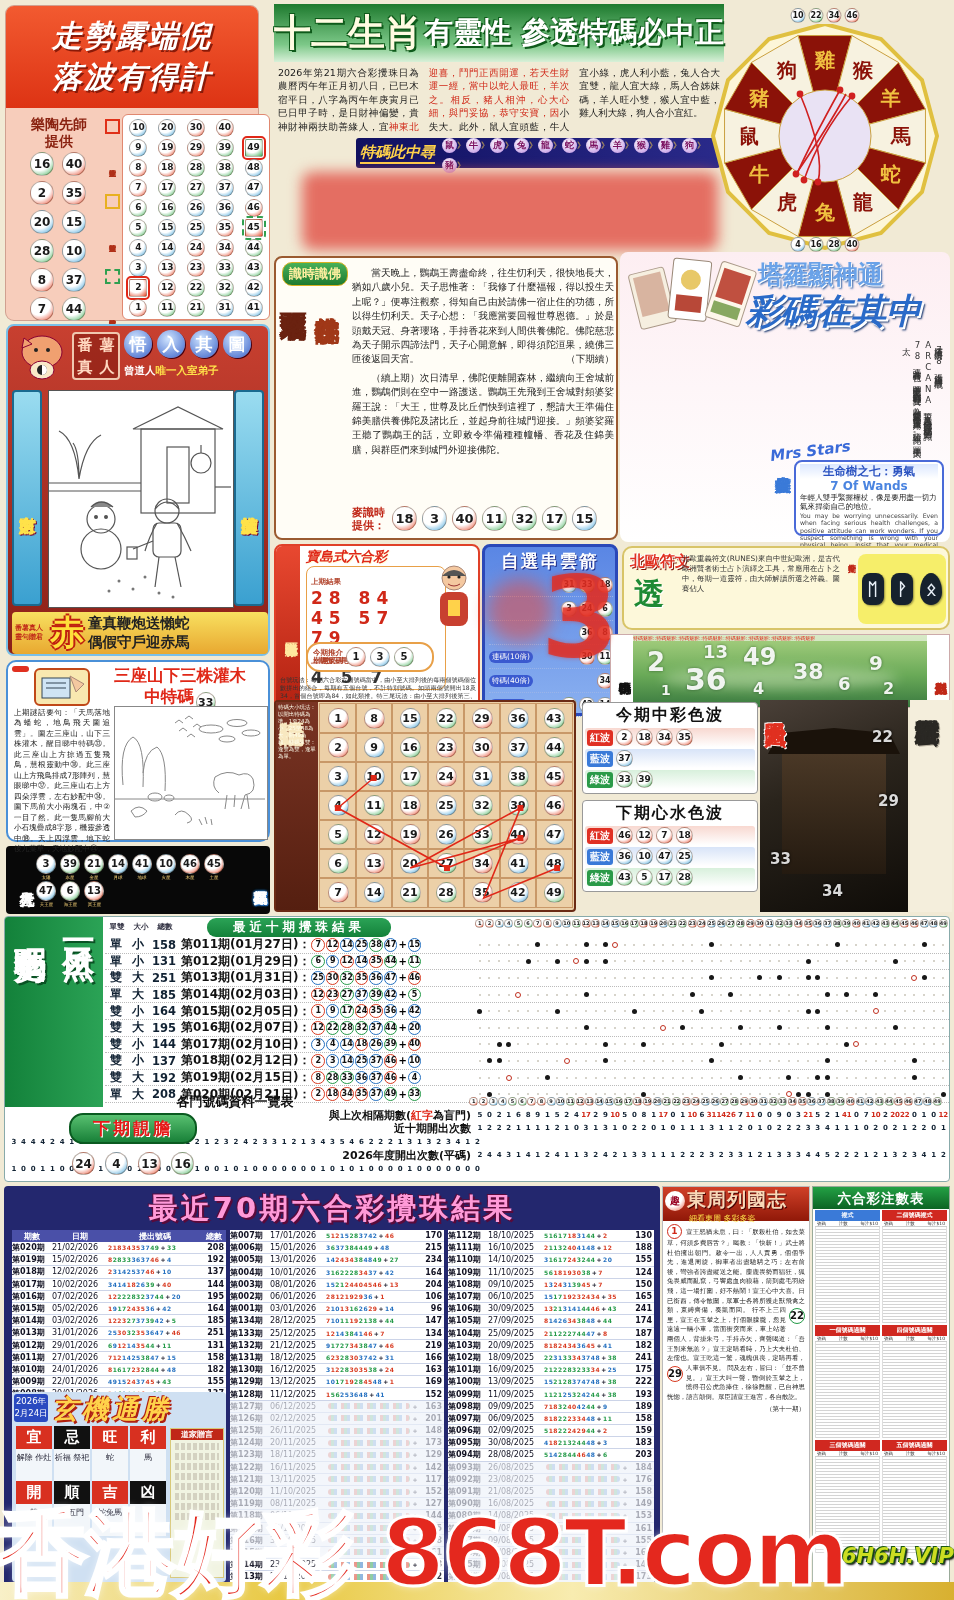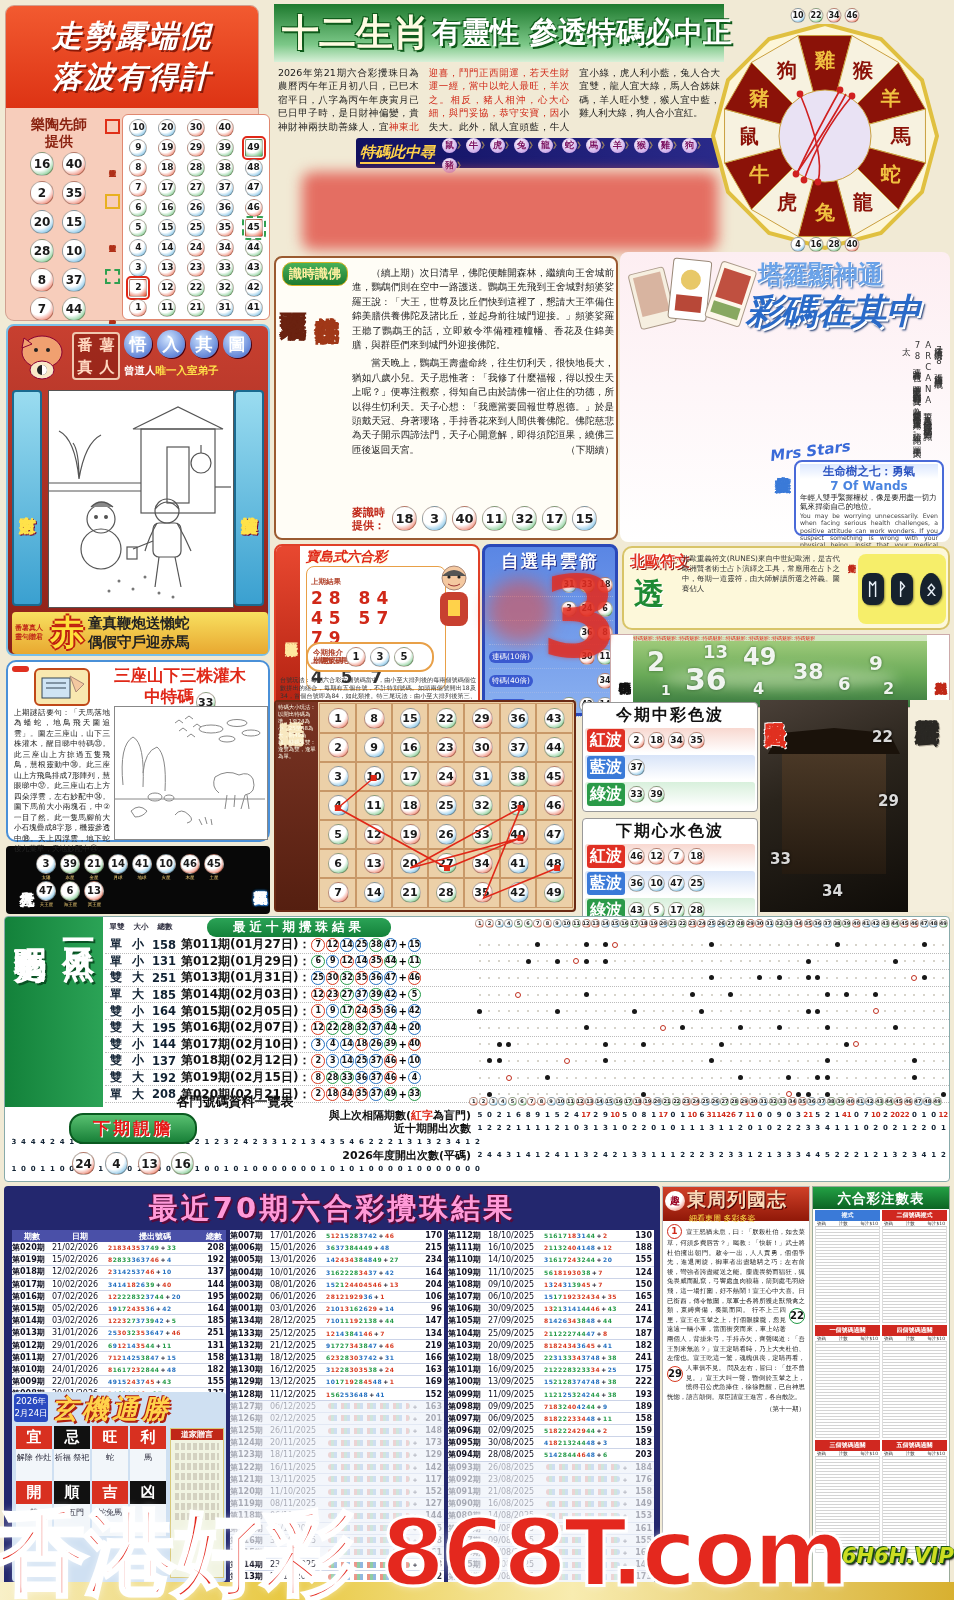--- a/index.html
+++ b/index.html
@@ -22,21 +22,21 @@
   #trend-pairs{position:absolute;left:8px;top:146px;width:88px;}
   #trend-pairs .pr{display:flex;gap:8px;justify-content:center;margin-bottom:5px;}
   #trend-side{position:absolute;left:98px;top:112px;width:16px;height:196px;display:flex;flex-direction:column;justify-content:space-between;align-items:center;}
   #trend-side .sl{font-size:7px;color:#b03018;font-weight:700;}
   #trend-side .bx{width:11px;height:11px;border:2px solid #e03018;margin:1px 0;}
   #trend-side .bx.y{border-color:#e8b020;}
   #trend-side .bx.d{border-style:dashed;border-color:#30a050;}
   #trend-grid{position:absolute;left:116px;top:108px;width:144px;height:202px;background:#fff;border:1px solid #e08870;border-radius:6px;display:grid;grid-template-columns:repeat(5,1fr);grid-auto-rows:20px;align-items:center;justify-items:center;padding:1px;}
   
   #p-head{left:274px;top:4px;width:450px;height:248px;}
-  #head-bar{height:58px;background:linear-gradient(180deg,#1e7a2e,#7cc888 70%,#d8f0d8);display:flex;align-items:center;padding-left:8px;white-space:nowrap;}
+  #head-bar{height:58px;background:linear-gradient(180deg,#1e7a2e,#7cc888 70%,#d8f0d8);display:flex;align-items:center;padding-left:0;white-space:nowrap;}
   #head-bar .h1{font-size:37px;font-weight:900;color:#fffbe2;text-shadow:2px 2px 0 #0e5a1a,-1px -1px 0 #0e5a1a,1px -1px 0 #0e5a1a,-1px 1px 0 #0e5a1a;}
   #head-bar .h2{font-size:29px;font-weight:900;color:#fff;margin-left:2px;text-shadow:2px 2px 0 #0e5a1a,-1px -1px 0 #0e5a1a;}
   #head-art{position:absolute;left:4px;top:62px;width:442px;height:68px;column-count:3;column-gap:10px;font-size:9.5px;line-height:1.42;color:#1a1a1a;text-align:justify;}
   #head-art .red{color:#d02818;}
   #zo-bar{position:absolute;left:82px;top:134px;width:364px;height:30px;background:linear-gradient(90deg,#101060,#2a2a8a);border-radius:3px;display:flex;align-items:center;padding:0 4px;box-sizing:border-box;}
   #zo-bar .t{color:#ffd24a;font-weight:900;font-size:15px;font-style:italic;margin-right:6px;white-space:nowrap;border-bottom:2px solid #ffd24a;}
   .zo-it{width:15px;height:15px;border-radius:50%;background:radial-gradient(circle at 40% 35%,#fff,#b888e0);color:#7a1060;font-size:9px;font-weight:700;display:inline-flex;align-items:center;justify-content:center;margin-left:1px;}
   .zo-gt{color:#ffd24a;font-size:8px;}
   .censor{background:rgba(226,88,78,.85);filter:blur(7px);border-radius:10px;}
   
@@ -104,21 +104,21 @@
   #track-bar .tc{font-size:25px;font-weight:900;line-height:1.25;}
   #track-note{font-size:5.4px;color:#ffe;line-height:1.3;text-align:left;padding:2px;}
   #track-grid{position:relative;flex:1;display:grid;grid-template-columns:repeat(7,1fr);grid-auto-rows:29px;align-items:center;justify-items:center;padding:2px;}
   #track-grid .cell{outline:1px solid #c89868;width:100%;height:100%;display:flex;align-items:center;justify-content:center;}
   #track-svg{position:absolute;left:0;top:0;width:100%;height:100%;pointer-events:none;}
   
   #p-waves{left:582px;top:702px;width:176px;height:208px;}
   .wave-box{background:#fff;border:1px solid #999;border-radius:4px;margin-bottom:6px;padding:2px;}
   .wave-box .wt{font-size:16px;font-weight:900;color:#111;text-align:center;letter-spacing:2px;}
   .wv-row{display:flex;align-items:center;gap:3px;margin:2px 0;padding:1px 2px;border-radius:3px;}
-  .wv-row .wl{font-size:16px;font-weight:900;color:#fff;padding:1px 3px;border-radius:3px;white-space:nowrap;}
+  .wv-row .wl{font-size:10px;font-weight:900;color:#fff;padding:1px 3px;border-radius:3px;white-space:nowrap;}
   .wv-red{background:linear-gradient(180deg,#f8d8d0,#fff);} .wv-red .wl{background:#e03024;}
   .wv-blue{background:linear-gradient(180deg,#d8e4f8,#fff);} .wv-blue .wl{background:#3a7ad8;}
   .wv-green{background:linear-gradient(180deg,#d8f0dc,#fff);} .wv-green .wl{background:#2a9a48;}
   
   #p-eye{left:760px;top:700px;width:148px;height:212px;background:linear-gradient(160deg,#4a4038 0%,#2a241c 40%,#0f0c08 100%);overflow:hidden;}
   #p-eye .roof{position:absolute;left:8px;top:28px;width:132px;height:26px;background:#1a120a;clip-path:polygon(0 100%,8% 20%,50% 0,92% 20%,100% 100%);}
   #p-eye .wall{position:absolute;left:22px;top:54px;width:104px;height:120px;background:linear-gradient(180deg,#4a3826,#241a10);}
   #eye-title{position:absolute;left:2px;top:6px;font-size:22px;font-weight:900;color:#e03020;text-shadow:1px 1px 0 #fff,-1px -1px 0 #fff;line-height:1.25;}
   .eye-n{position:absolute;color:rgba(255,255,255,.85);font-weight:700;font-size:15px;text-shadow:0 0 3px #000;}
   
@@ -404,22 +404,22 @@
         <span class="ball b-green" style="height: 15px; width: 15px; font-size: 8px;">28</span>
         <span class="ball b-red" style="height: 15px; width: 15px; font-size: 8px;">40</span>
       </div>
   </div>
 
   <div class="panel" id="p-bud">
     <div id="bud-badge">識時識佛</div>
     <div class="bud-t1 vtext">頭戴天冠著瓔珞</div>
     <div class="bud-t2 vtext">手持香花供佛陀</div>
     <div id="bud-text">
+      <p><span>當天晚上，鸚鵡王壽盡命終，往生忉利天，很快地長大，猶如八歲小兒。天子思惟著：「我修了什麼福報，得以投生天上呢？」便專注觀察，得知自己由於請佛一宿止住的功德，所以得生忉利天。天子心想：「我應當要回報世尊恩德。」於是頭戴天冠、身著瓔珞，手持香花來到人間供養佛陀。佛陀慈悲為天子開示四諦法門，天子心開意解，即得須陀洹果，繞佛三匝後返回天宮。</span><span style="float:right">（下期續）</span></p>
       <p>（續上期）次日清早，佛陀便離開森林，繼續向王舍城前進，鸚鵡們則在空中一路護送。鸚鵡王先飛到王舍城對頻婆娑羅王說：「大王，世尊及比丘們快到這裡了，懇請大王準備住錦美膳供養佛陀及諸比丘，並起身前往城門迎接。」頻婆娑羅王聽了鸚鵡王的話，立即敕令準備種種幢幡、香花及住錦美膳，與群臣們來到城門外迎接佛陀。</p>
-      <p><span>當天晚上，鸚鵡王壽盡命終，往生忉利天，很快地長大，猶如八歲小兒。天子思惟著：「我修了什麼福報，得以投生天上呢？」便專注觀察，得知自己由於請佛一宿止住的功德，所以得生忉利天。天子心想：「我應當要回報世尊恩德。」於是頭戴天冠、身著瓔珞，手持香花來到人間供養佛陀。佛陀慈悲為天子開示四諦法門，天子心開意解，即得須陀洹果，繞佛三匝後返回天宮。</span><span style="float:right">（下期續）</span></p>
     </div>
     <div id="bud-foot">
       <div class="lbl"><span>麥識時</span><br><span>提供：</span></div>
       <div id="bud-balls" style="display:flex;gap:5px;">
           <span class="ball b-red" style="height: 25px; width: 25px; font-size: 13px;">18</span>
           <span class="ball b-blue" style="height: 25px; width: 25px; font-size: 13px;">3</span>
           <span class="ball b-red" style="height: 25px; width: 25px; font-size: 13px;">40</span>
           <span class="ball b-green" style="height: 25px; width: 25px; font-size: 13px;">11</span>
           <span class="ball b-green" style="height: 25px; width: 25px; font-size: 13px;">32</span>
           <span class="ball b-green" style="height: 25px; width: 25px; font-size: 13px;">17</span>

